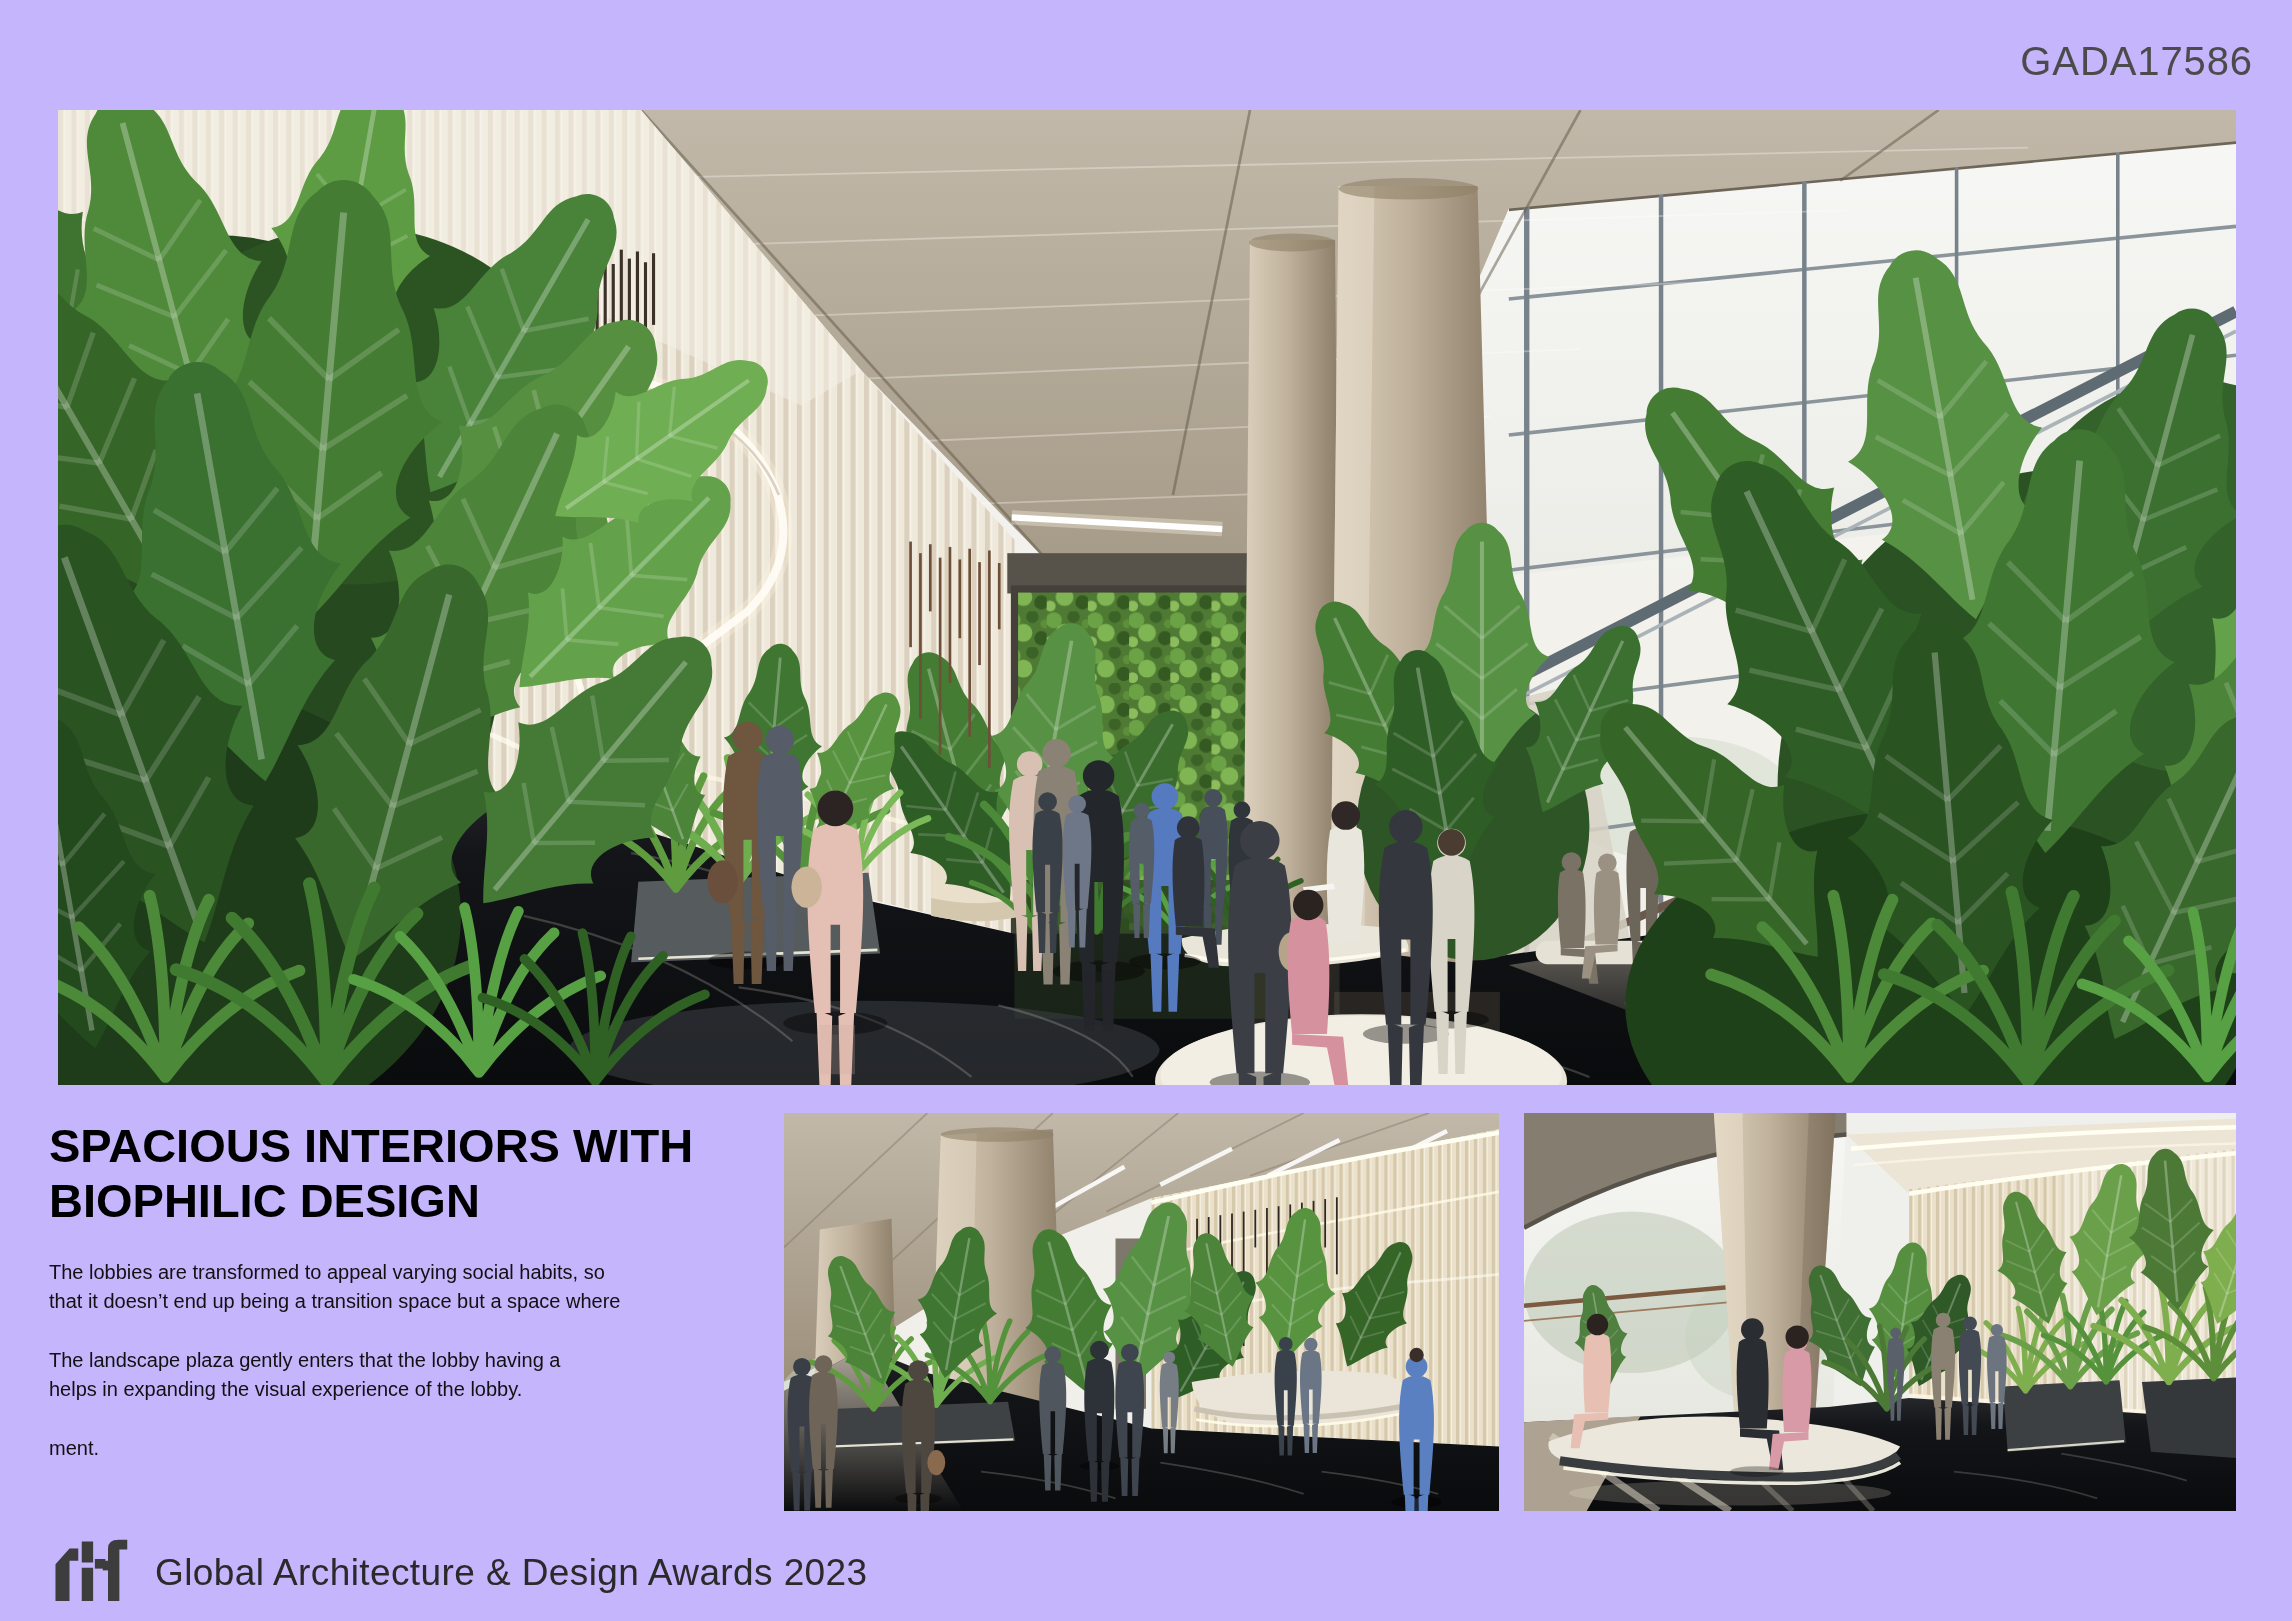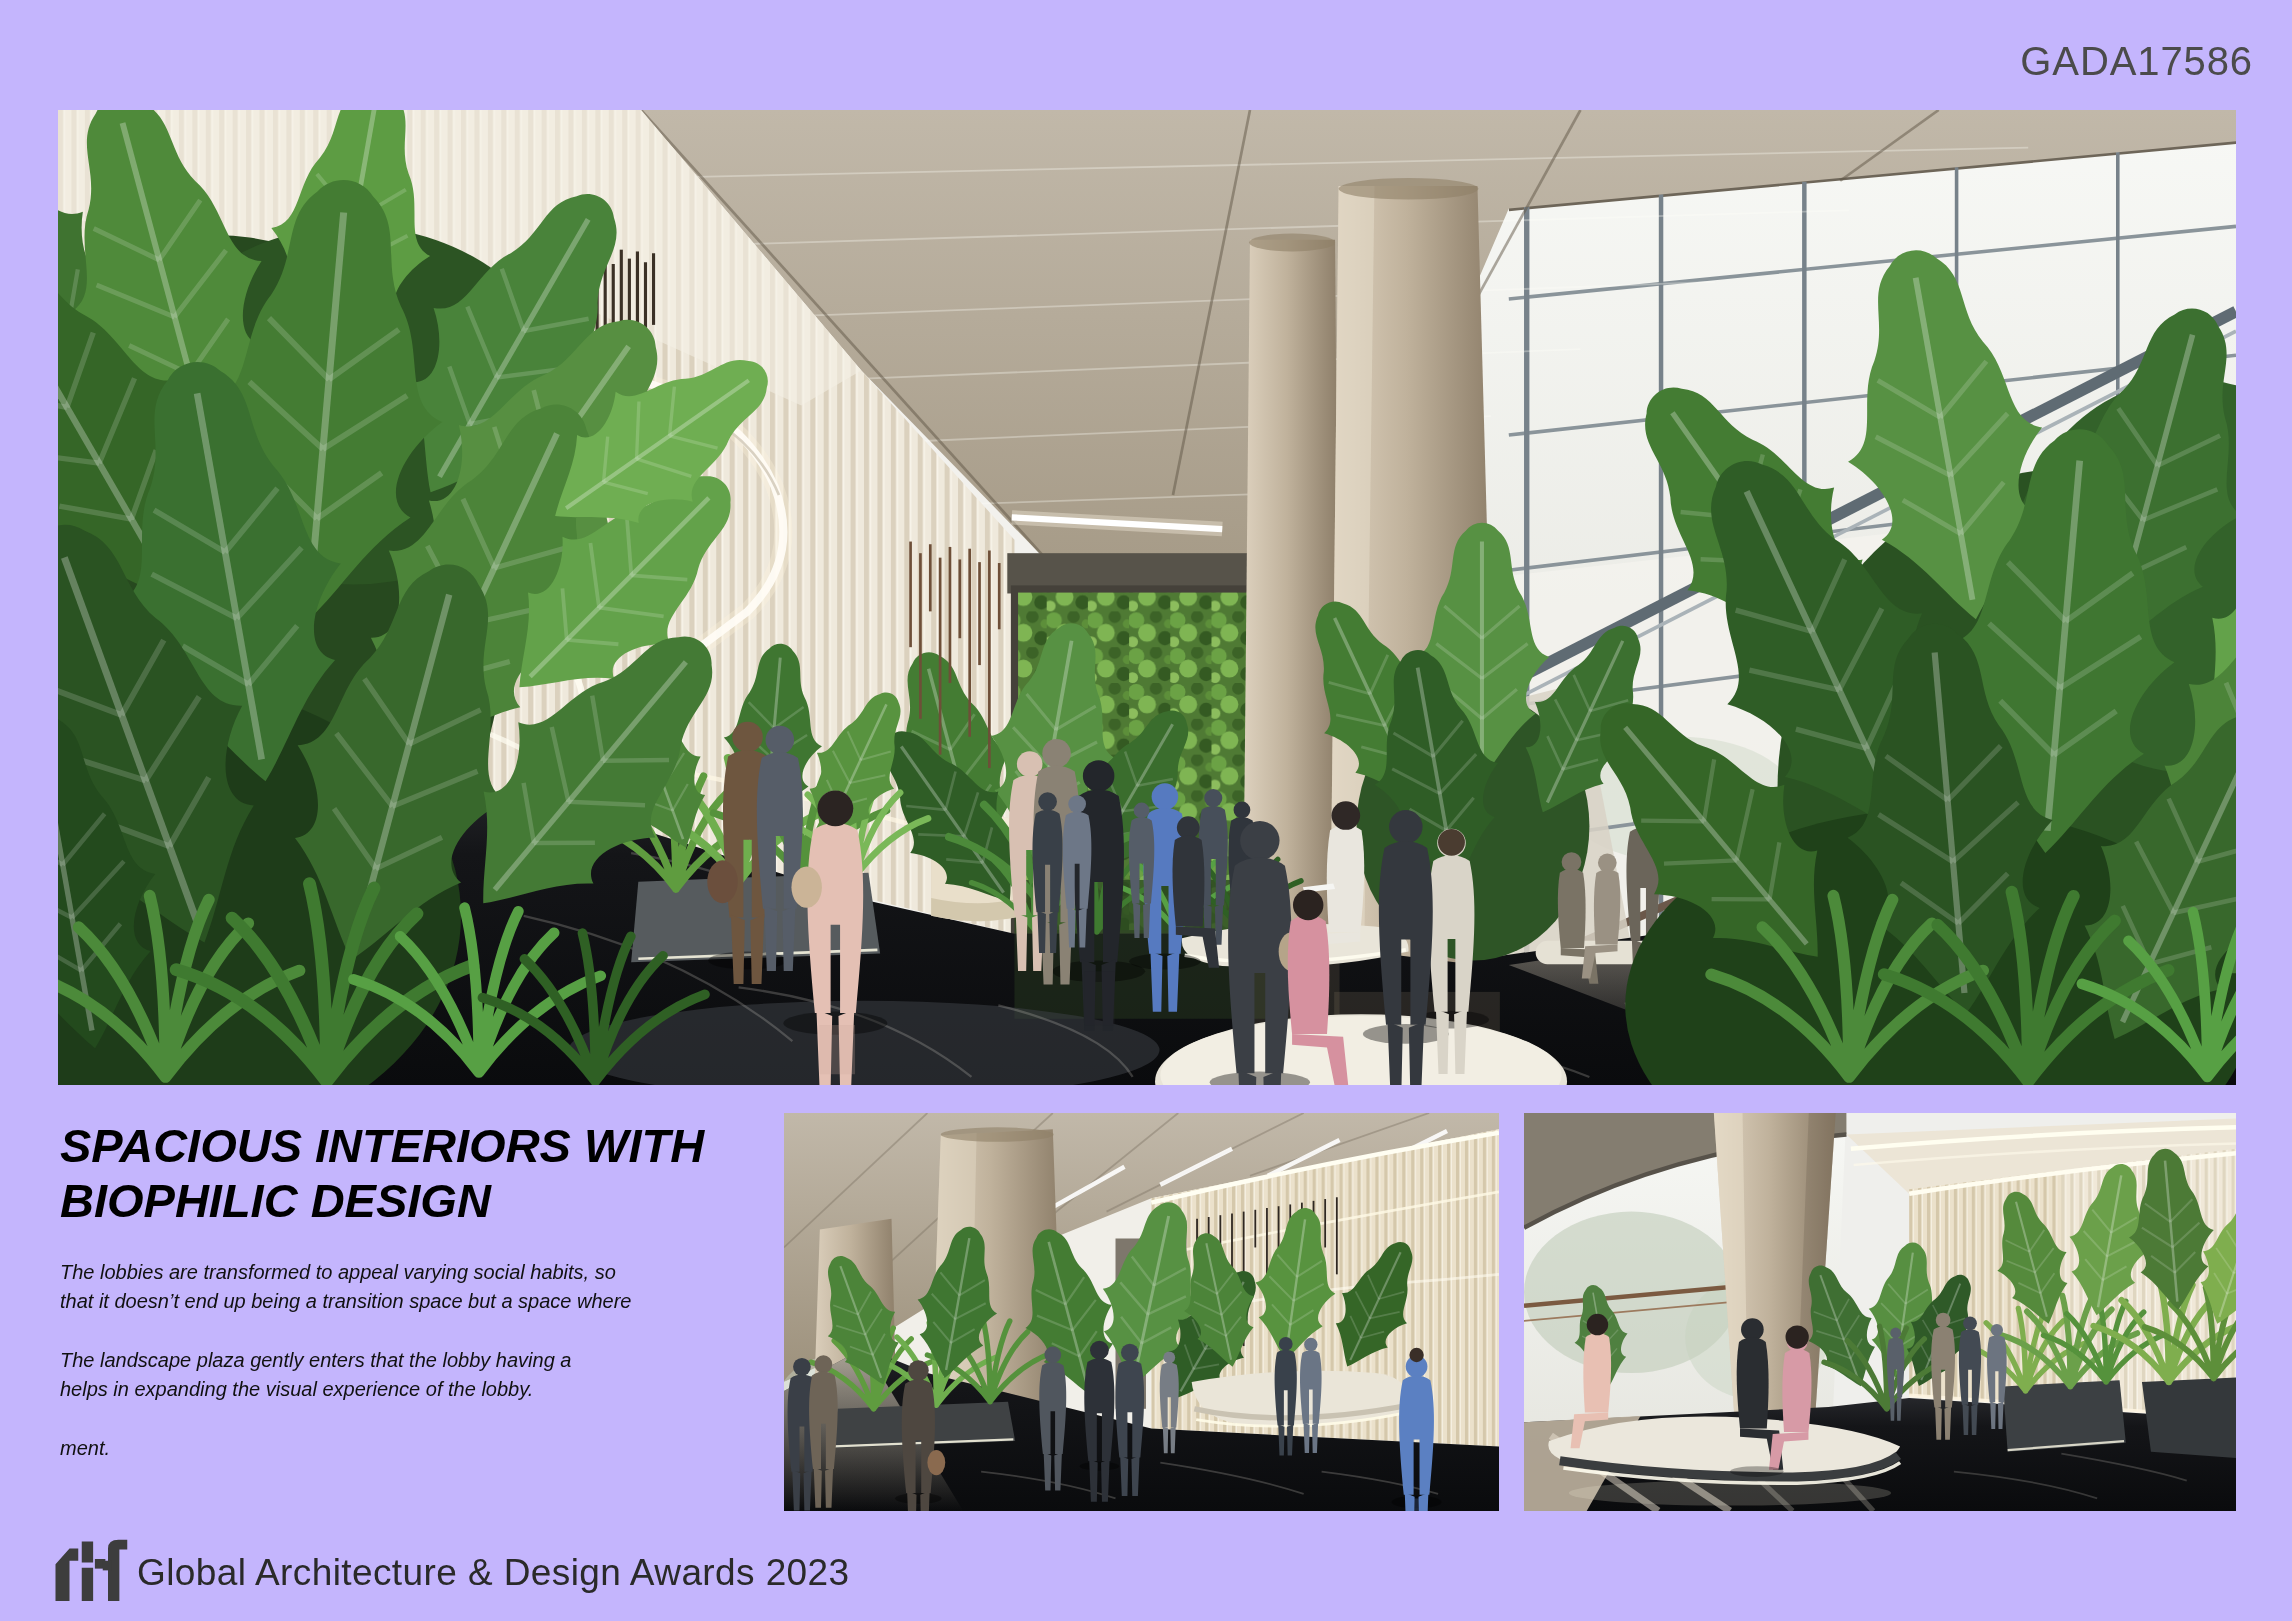--- a/index.html
+++ b/index.html
@@ -3,25 +3,25 @@
 <meta charset="utf-8">
 <style>
   html,body{margin:0;padding:0;background:#ffffff;font-family:"Liberation Sans",sans-serif;}
   .page{position:relative;width:2293px;height:1621px;background:#c4b5fd;overflow:hidden;padding-left:16px;}
   .code{position:absolute;top:39px;right:56px;font-size:40px;letter-spacing:0.9px;color:#4b4b4b;}
   .hero{position:absolute;left:58px;top:110px;width:2178px;height:975px;}
   .thumb-mid{position:absolute;left:784px;top:1113px;width:715px;height:398px;}
   .thumb-right{position:absolute;left:1524px;top:1113px;width:712px;height:398px;}
   figure{margin:0;}
   figure svg{display:block;width:100%;height:100%;}
-  .textblock{position:absolute;left:60px;top:1118px;width:725px;color:#111;font-style:italic;}
+  .textblock{position:absolute;left:49px;top:1118px;width:725px;color:#111;}
   .headline{font-size:47px;line-height:55px;font-weight:bold;color:#000;margin:0 0 30px 0;letter-spacing:0px;}
   .para{font-size:20px;line-height:29px;margin:0 0 30px 0;}
   .para div{white-space:nowrap;}
-  .footer{position:absolute;left:52px;top:1537px;display:flex;align-items:center;gap:8px;}
+  .footer{position:absolute;left:52px;top:1537px;display:flex;align-items:center;gap:26px;}
   .logo{width:77px;height:72px;flex:0 0 auto;}
   .award{font-size:37px;color:#2a2a2a;letter-spacing:0.4px;}
 </style>
 </head>
 <body>
 
 <svg width="0" height="0" style="position:absolute" aria-hidden="true">
 <defs>
   <linearGradient id="ceilG" x1="0" y1="0" x2="0" y2="1">
         <stop offset="0" stop-color="#c1b8a9"></stop>

